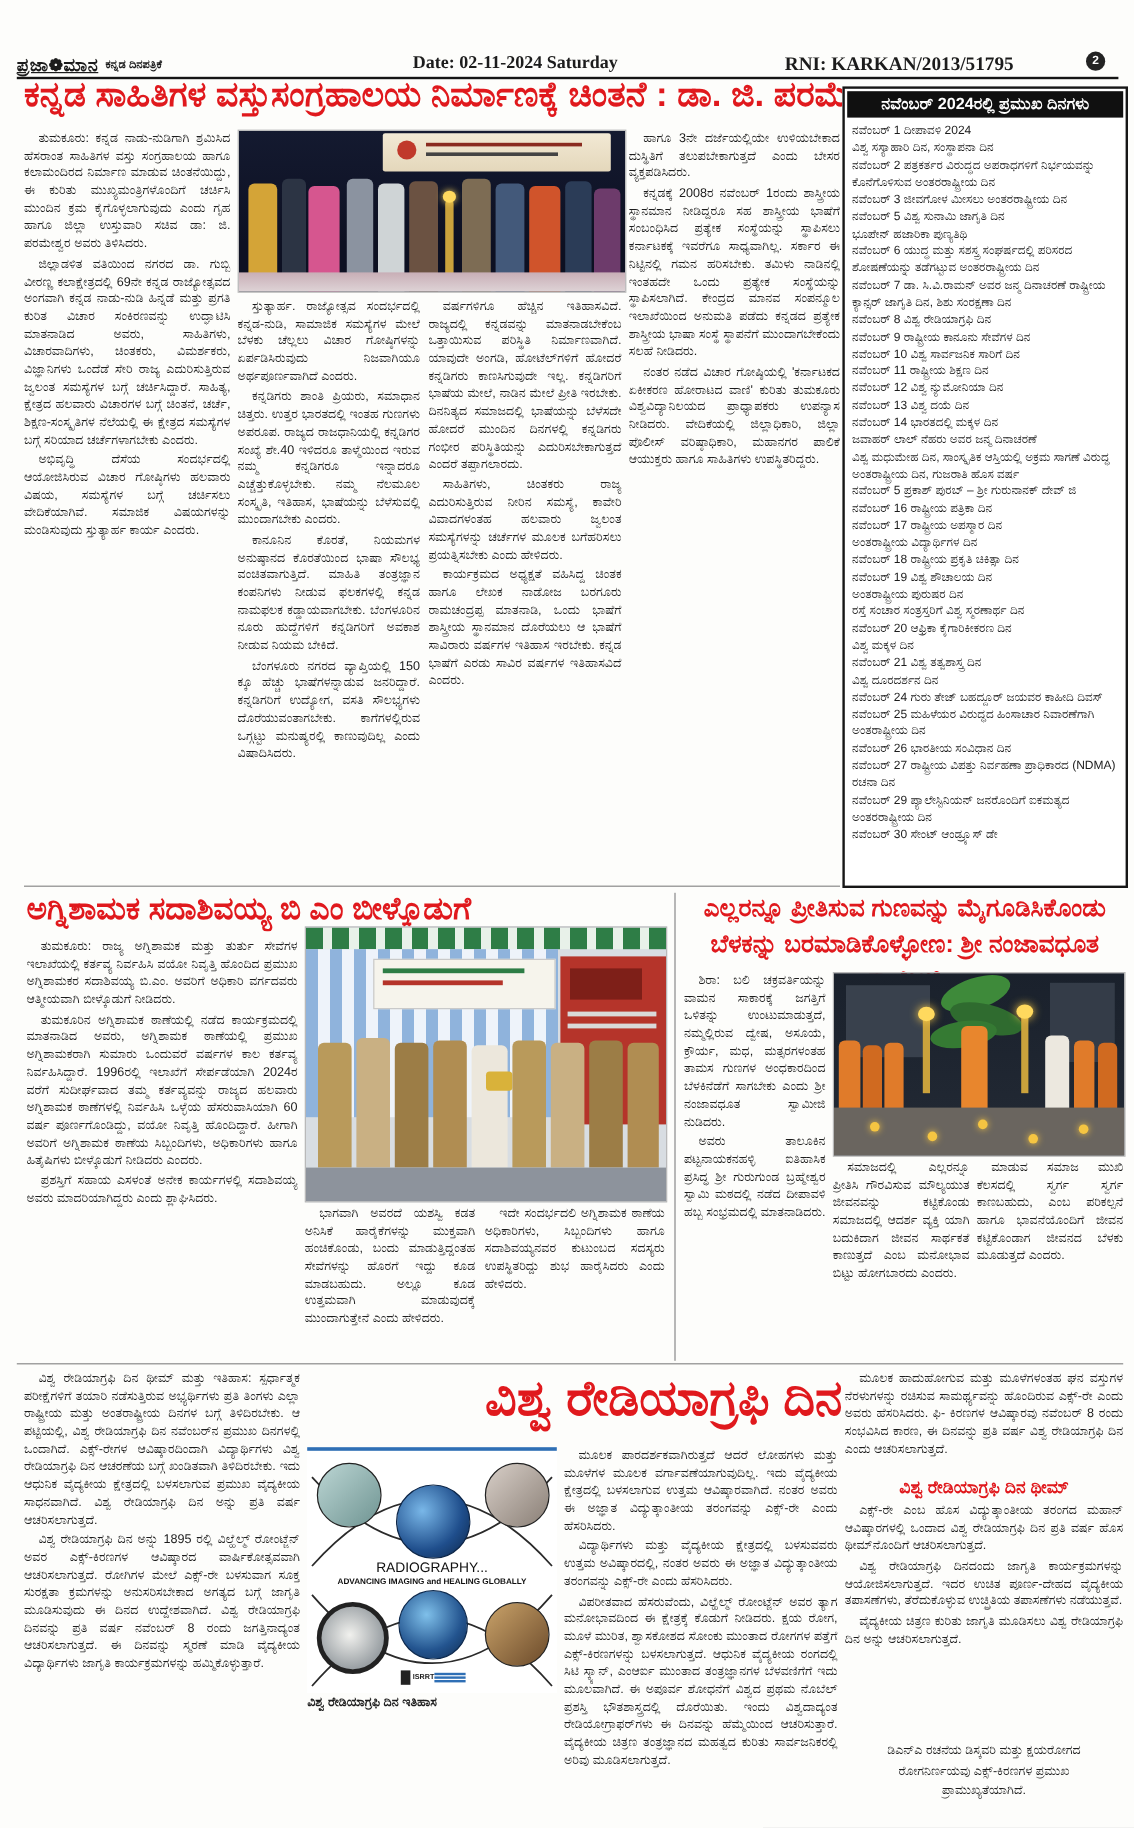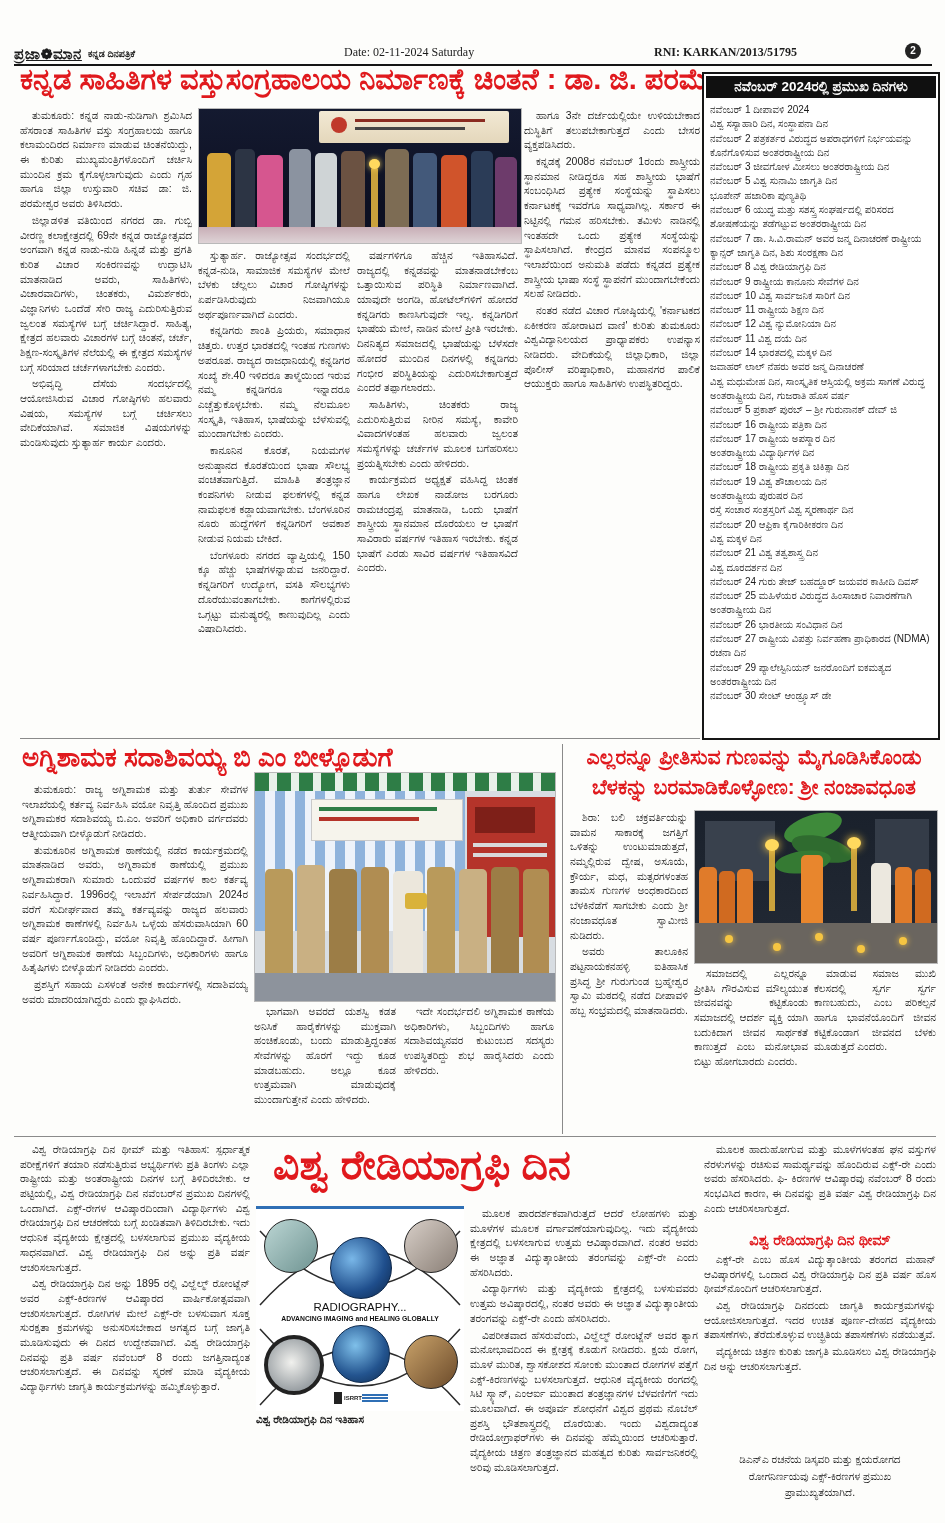--- a/index.html
+++ b/index.html
@@ -3,35 +3,35 @@
 <meta charset="utf-8">
 <style>
   html,body{margin:0;padding:0;background:#e9e9e9;}
   .page{position:relative;width:945px;height:1523px;background:#fdfdfb;margin:0 auto;overflow:hidden;
         font-family:"Liberation Sans", sans-serif;color:#1c1c1c;}
   
   .masthead{position:absolute;left:14px;top:32px;width:918px;height:20px;border-bottom:2px solid #151515;
             display:flex;align-items:center;margin-top:12px;}
   .logo{font-weight:bold;font-size:15px;letter-spacing:.5px;text-decoration:underline;}
   .logo-sub{font-size:9.5px;margin-left:6px;font-weight:bold;}
-  .head-date{position:absolute;left:330px;top:1px;font-size:12px;font-weight:normal;font-family:"Liberation Serif",serif;}
-  .head-rni{position:absolute;left:640px;top:1px;font-size:12px;font-weight:bold;font-family:"Liberation Serif",serif;}
+  .head-date{position:absolute;left:330px;top:1px;font-size:15px;font-weight:bold;font-family:"Liberation Serif",serif;}
+  .head-rni{position:absolute;left:640px;top:1px;font-size:16px;font-weight:bold;font-family:"Liberation Serif",serif;}
   .pagenum{position:absolute;left:905px;top:43px;width:16px;height:16px;border-radius:50%;background:#232323;
            color:#fff;font-size:10px;font-weight:bold;text-align:center;line-height:16px;}
   
   .col{position:absolute;overflow:hidden;font-size:10.5px;line-height:1.40;text-align:justify;}
   .col p{margin:0 0 2px 0;text-indent:12px;}
   .headline1{position:absolute;left:20px;top:64px;width:682px;height:42px;color:#e0191d;font-weight:bold;
              font-size:29px;line-height:1.1;white-space:nowrap;overflow:hidden;}
   .headline2{position:absolute;left:22px;top:742px;width:520px;height:34px;color:#e0191d;font-weight:bold;
              font-size:26px;white-space:nowrap;overflow:hidden;}
   .headline3{position:absolute;left:570px;top:742px;width:368px;height:62px;color:#e0191d;font-weight:bold;
              font-size:20.5px;line-height:1.45;text-align:center;}
-  .headline4{position:absolute;left:273px;top:1142px;width:446px;height:56px;color:#e0191d;font-weight:bold;
-             font-size:41px;text-align:left;white-space:nowrap;overflow:hidden;}
+  .headline4{position:absolute;left:256px;top:1142px;width:446px;height:56px;color:#e0191d;font-weight:bold;
+             font-size:41px;text-align:right;white-space:nowrap;overflow:hidden;}
   .subhead-red{color:#e0191d;font-weight:bold;font-size:14.5px;text-align:center;margin:4px 0 3px 0;}
   .center-close p{text-indent:0;text-align:center;}
   
   .sidebar{position:absolute;left:702px;top:72px;width:234px;height:664px;border:2px solid #161616;background:#fff;}
   .sidebar-head{background:#101010;color:#fff;font-weight:bold;font-size:13.5px;text-align:center;
                 padding:3px 2px;margin:2px;}
   .sidebar-list{padding:3px 6px;font-size:10px;line-height:1.43;overflow:hidden;height:612px;}
   .cal-line{margin:0;}
   
   .rule-h{position:absolute;background:#8a8a8a;height:1px;}
@@ -121,21 +121,21 @@
         <div class="cal-line">ನವೆಂಬರ್ 3  ಜೀವಗೋಳ ಮೀಸಲು ಅಂತರರಾಷ್ಟ್ರೀಯ ದಿನ</div>
         <div class="cal-line">ನವೆಂಬರ್ 5  ವಿಶ್ವ ಸುನಾಮಿ ಜಾಗೃತಿ ದಿನ</div>
         <div class="cal-line">            ಭೂಪೇನ್ ಹಜಾರಿಕಾ ಪುಣ್ಯತಿಥಿ</div>
         <div class="cal-line">ನವೆಂಬರ್ 6  ಯುದ್ಧ ಮತ್ತು ಸಶಸ್ತ್ರ ಸಂಘರ್ಷದಲ್ಲಿ ಪರಿಸರದ ಶೋಷಣೆಯನ್ನು ತಡೆಗಟ್ಟುವ ಅಂತರರಾಷ್ಟ್ರೀಯ ದಿನ</div>
         <div class="cal-line">ನವೆಂಬರ್ 7  ಡಾ. ಸಿ.ವಿ.ರಾಮನ್ ಅವರ ಜನ್ಮ ದಿನಾಚರಣೆ ರಾಷ್ಟ್ರೀಯ ಕ್ಯಾನ್ಸರ್ ಜಾಗೃತಿ ದಿನ, ಶಿಶು ಸಂರಕ್ಷಣಾ ದಿನ</div>
         <div class="cal-line">ನವೆಂಬರ್ 8  ವಿಶ್ವ ರೇಡಿಯಾಗ್ರಫಿ ದಿನ</div>
         <div class="cal-line">ನವೆಂಬರ್ 9  ರಾಷ್ಟ್ರೀಯ ಕಾನೂನು ಸೇವೆಗಳ ದಿನ</div>
         <div class="cal-line">ನವೆಂಬರ್ 10  ವಿಶ್ವ ಸಾರ್ವಜನಿಕ ಸಾರಿಗೆ ದಿನ</div>
         <div class="cal-line">ನವೆಂಬರ್ 11  ರಾಷ್ಟ್ರೀಯ ಶಿಕ್ಷಣ ದಿನ</div>
         <div class="cal-line">ನವೆಂಬರ್ 12  ವಿಶ್ವ ನ್ಯುಮೋನಿಯಾ ದಿನ</div>
-        <div class="cal-line">ನವೆಂಬರ್ 11  ವಿಶ್ವ ದಯೆ ದಿನ</div>
+        <div class="cal-line">ನವೆಂಬರ್ 13  ವಿಶ್ವ ದಯೆ ದಿನ</div>
         <div class="cal-line">ನವೆಂಬರ್ 14  ಭಾರತದಲ್ಲಿ ಮಕ್ಕಳ ದಿನ</div>
         <div class="cal-line">ಜವಾಹರ್ ಲಾಲ್ ನೆಹರು ಅವರ ಜನ್ಮ ದಿನಾಚರಣೆ</div>
         <div class="cal-line">ವಿಶ್ವ ಮಧುಮೇಹ ದಿನ, ಸಾಂಸ್ಕೃತಿಕ ಆಸ್ತಿಯಲ್ಲಿ ಅಕ್ರಮ ಸಾಗಣೆ ವಿರುದ್ಧ ಅಂತರಾಷ್ಟ್ರೀಯ ದಿನ, ಗುಜರಾತಿ ಹೊಸ ವರ್ಷ</div>
         <div class="cal-line">ನವೆಂಬರ್ 5      ಪ್ರಕಾಶ್ ಪುರಬ್ – ಶ್ರೀ ಗುರುನಾನಕ್ ದೇವ್ ಜಿ</div>
         <div class="cal-line">ನವೆಂಬರ್ 16   ರಾಷ್ಟ್ರೀಯ ಪತ್ರಿಕಾ ದಿನ</div>
         <div class="cal-line">ನವೆಂಬರ್ 17   ರಾಷ್ಟ್ರೀಯ ಅಪಸ್ಮಾರ ದಿನ</div>
         <div class="cal-line">ಅಂತರಾಷ್ಟ್ರೀಯ ವಿದ್ಯಾರ್ಥಿಗಳ ದಿನ</div>
         <div class="cal-line">ನವೆಂಬರ್ 18  ರಾಷ್ಟ್ರೀಯ ಪ್ರಕೃತಿ ಚಿಕಿತ್ಸಾ ದಿನ</div>
         <div class="cal-line">ನವೆಂಬರ್ 19  ವಿಶ್ವ ಶೌಚಾಲಯ ದಿನ</div>
         <div class="cal-line">ಅಂತರಾಷ್ಟ್ರೀಯ ಪುರುಷರ ದಿನ</div>

